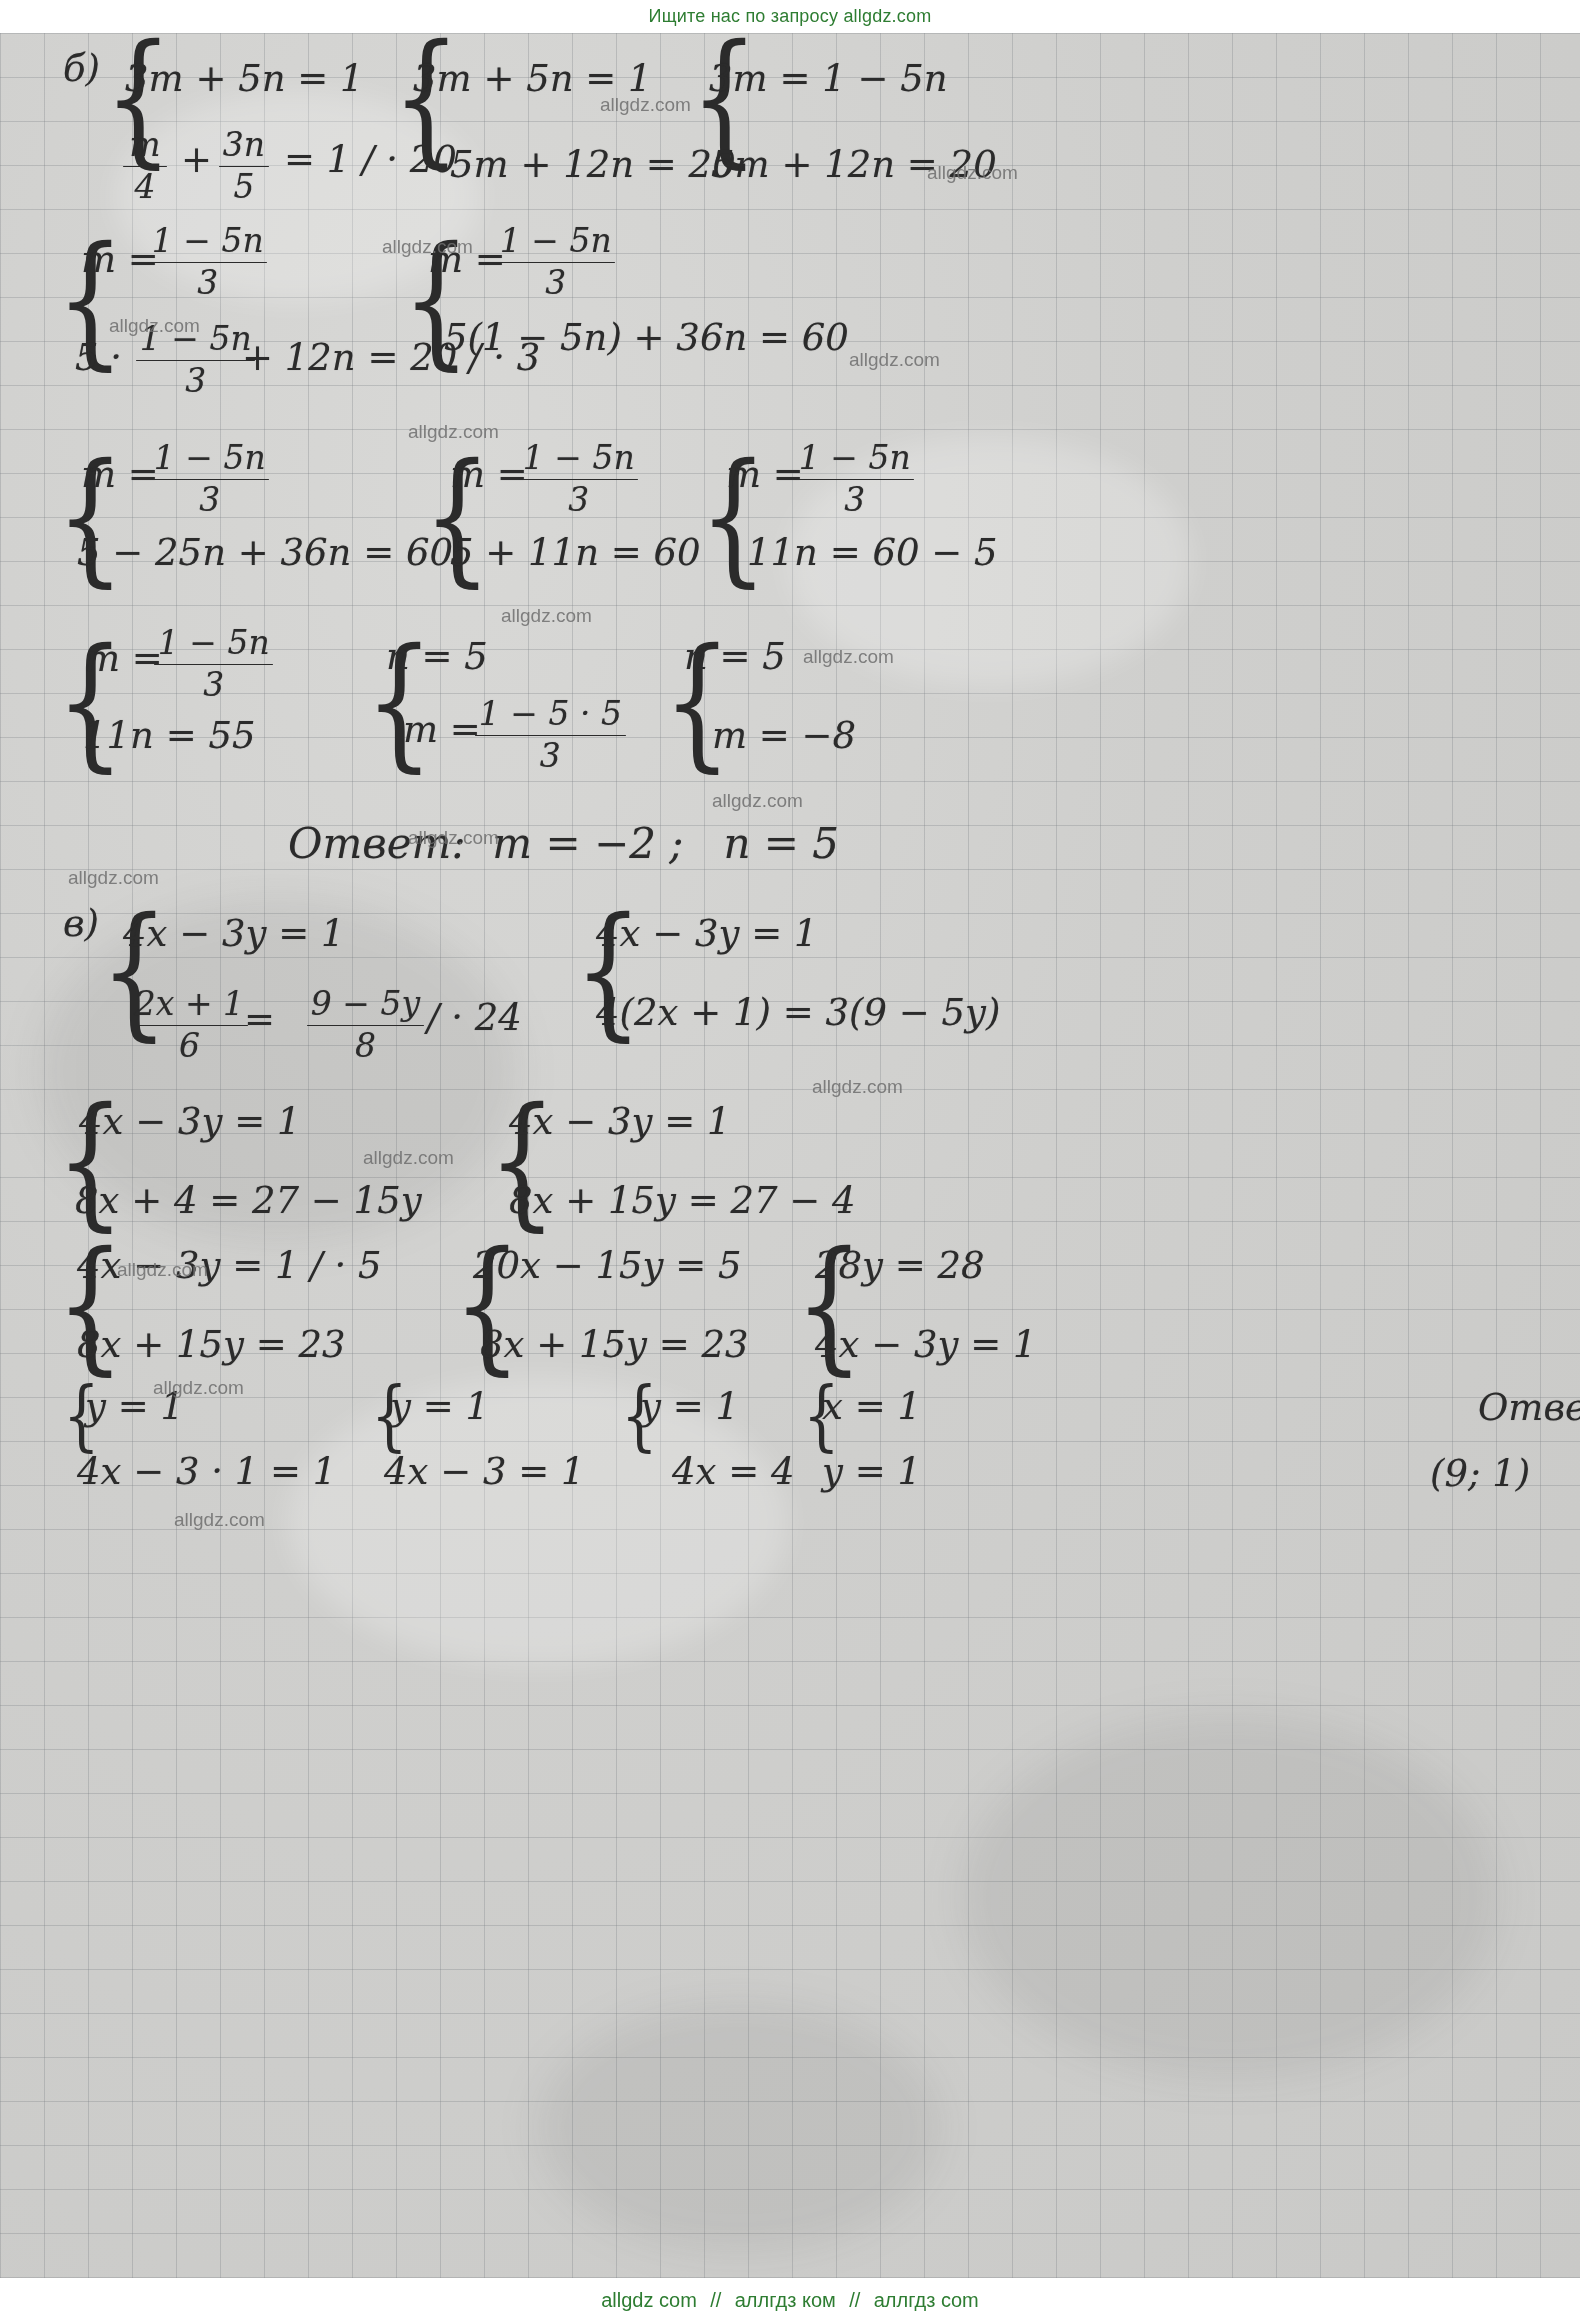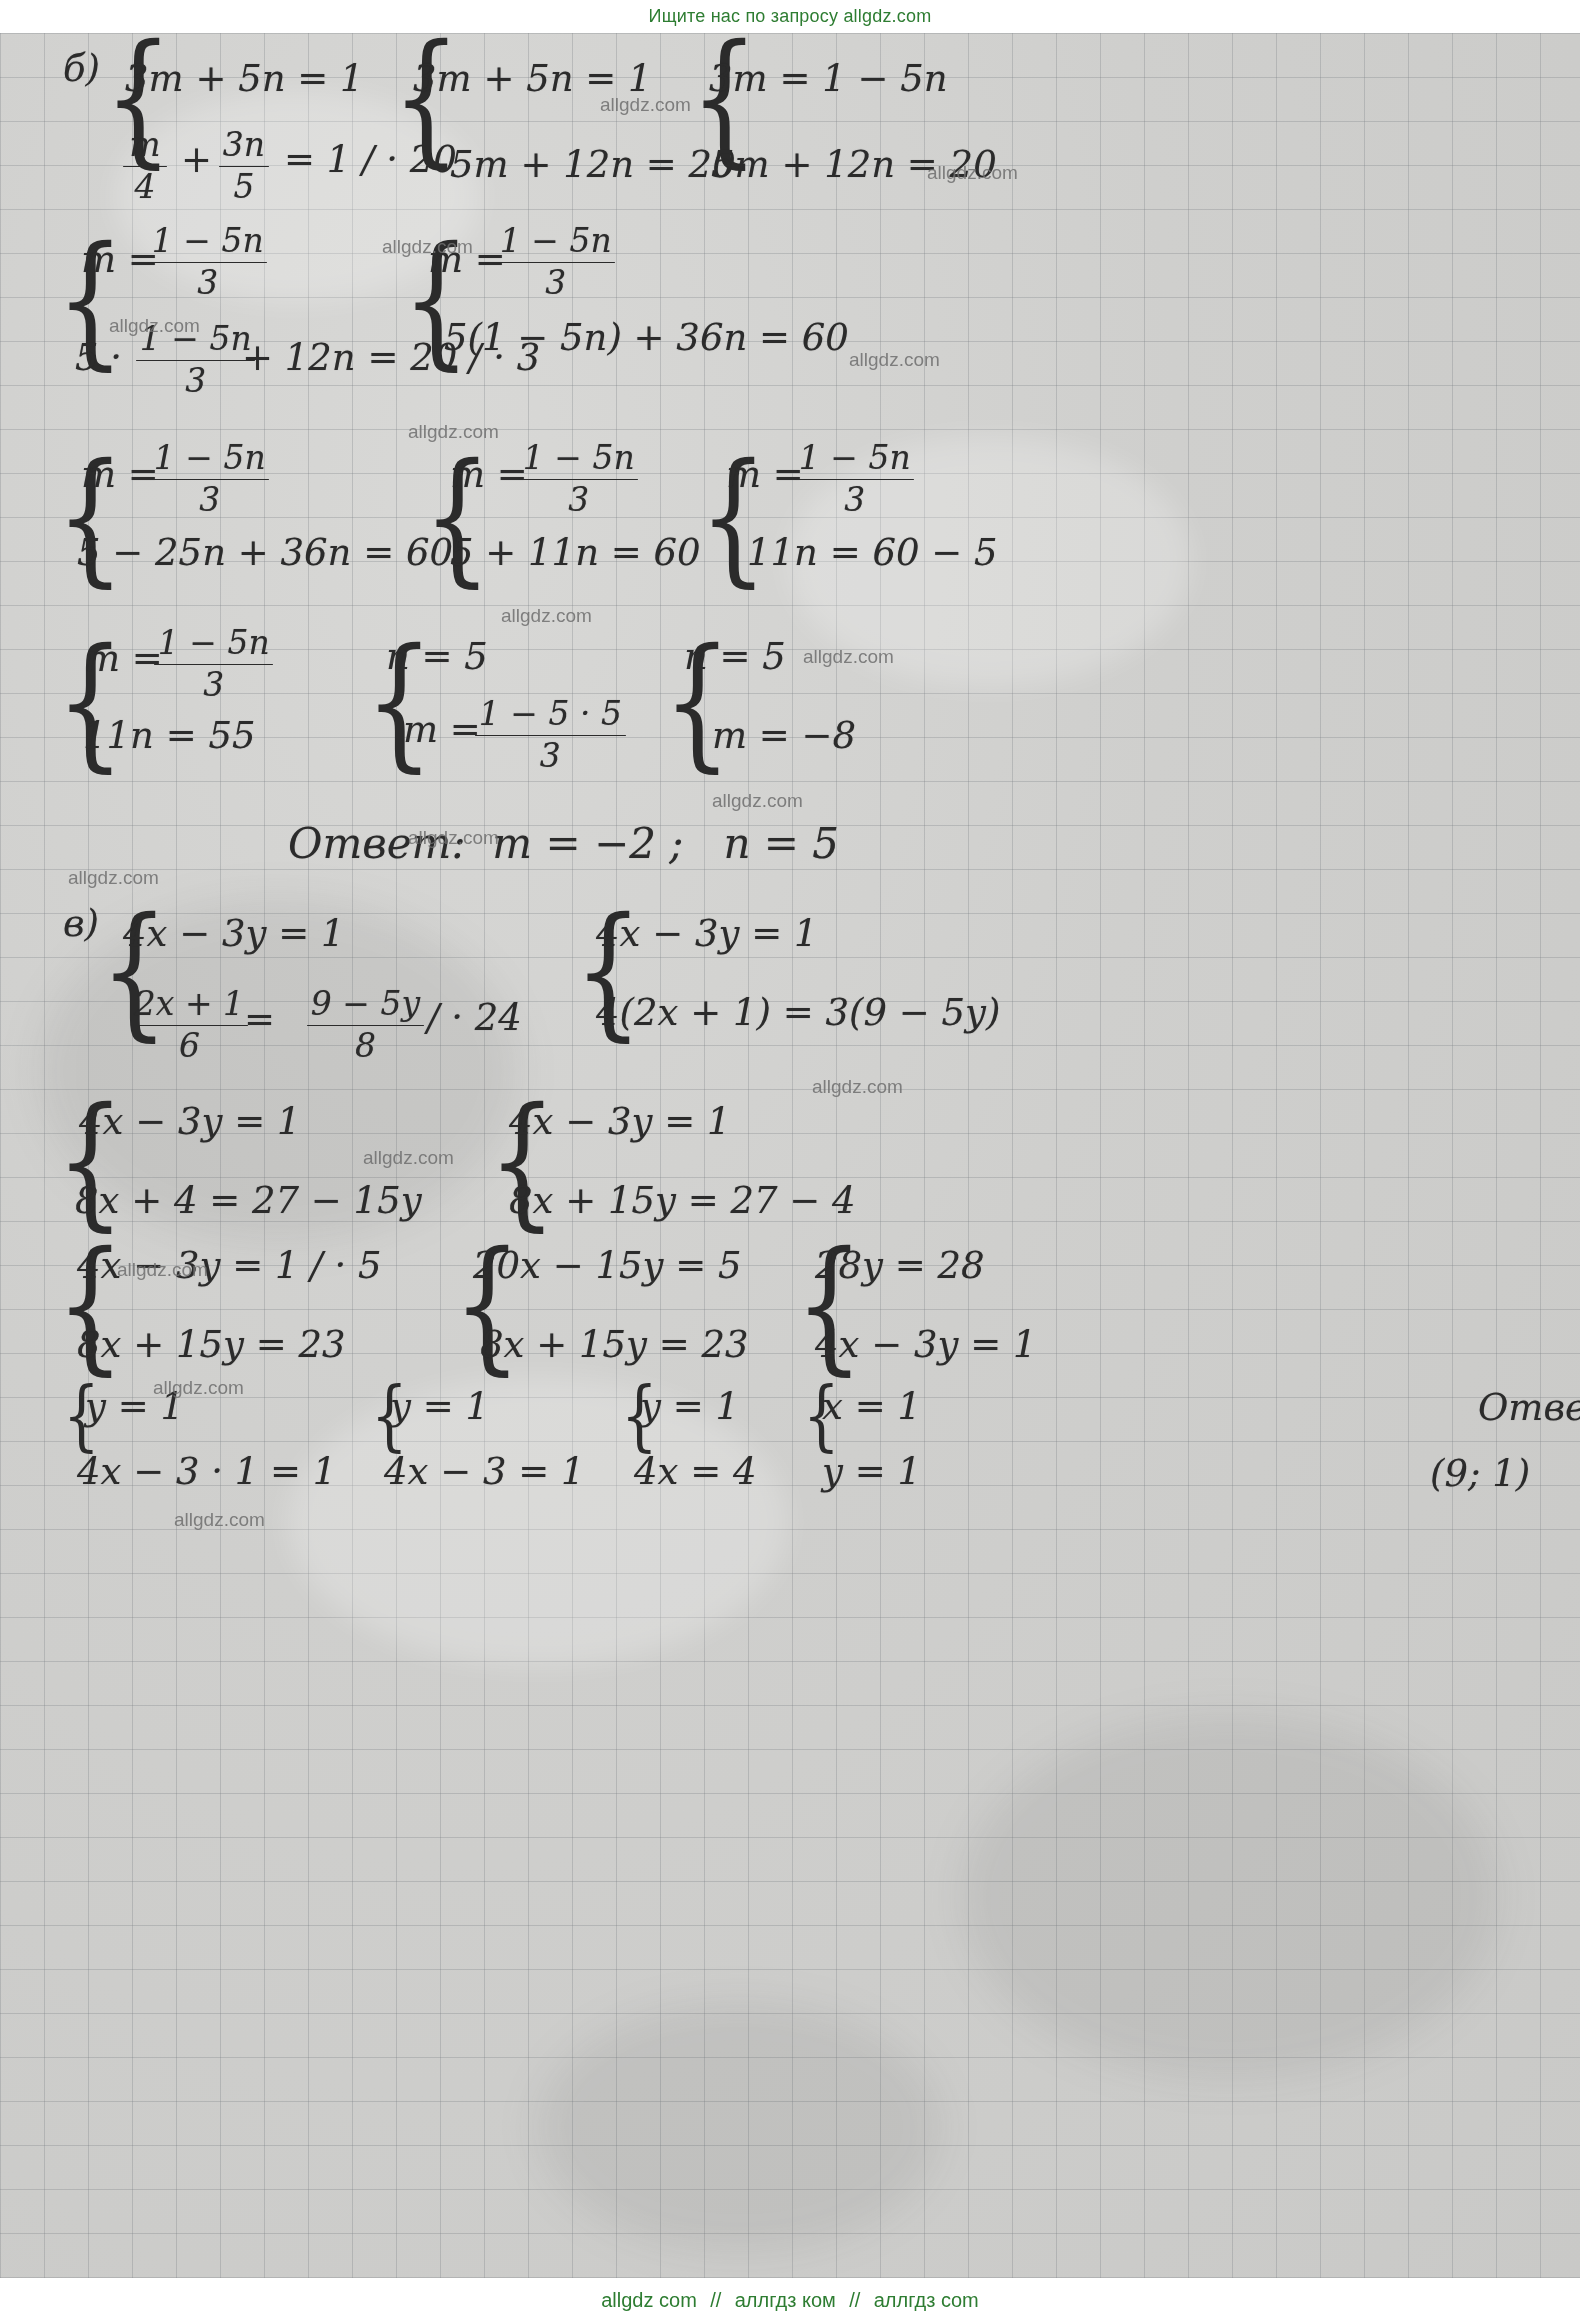--- a/index.html
+++ b/index.html
@@ -304,21 +304,21 @@
   <div class="brace small" style="left:63px; top:1343px;">{</div>
   <div class="hw s1" style="left:85px; top:1355px;">y = 1</div>
   <div class="hw s1" style="left:77px; top:1420px;">4x − 3 · 1 = 1</div>
 
   <div class="brace small" style="left:371px; top:1343px;">{</div>
   <div class="hw s1" style="left:390px; top:1355px;">y = 1</div>
   <div class="hw s1" style="left:384px; top:1420px;">4x − 3 = 1</div>
 
   <div class="brace small" style="left:621px; top:1343px;">{</div>
   <div class="hw s1" style="left:640px; top:1355px;">y = 1</div>
-  <div class="hw s1" style="left:634px; top:1420px;">4x = 4</div>
+  <div class="hw s1" style="left:672px; top:1420px;">4x = 4</div>
 
   <div class="brace small" style="left:803px; top:1343px;">{</div>
   <div class="hw s1" style="left:822px; top:1355px;">x = 1</div>
   <div class="hw s1" style="left:822px; top:1420px;">y = 1</div>
 
   <div class="hw s1" style="left:1478px; top:1356px;">Ответ</div>
   <div class="hw s1" style="left:1430px; top:1422px;">(9; 1)</div>
 
   <div id="watermark-layer">
       <div class="wm" style="left: 600px; top: 61px;">allgdz.com</div>

